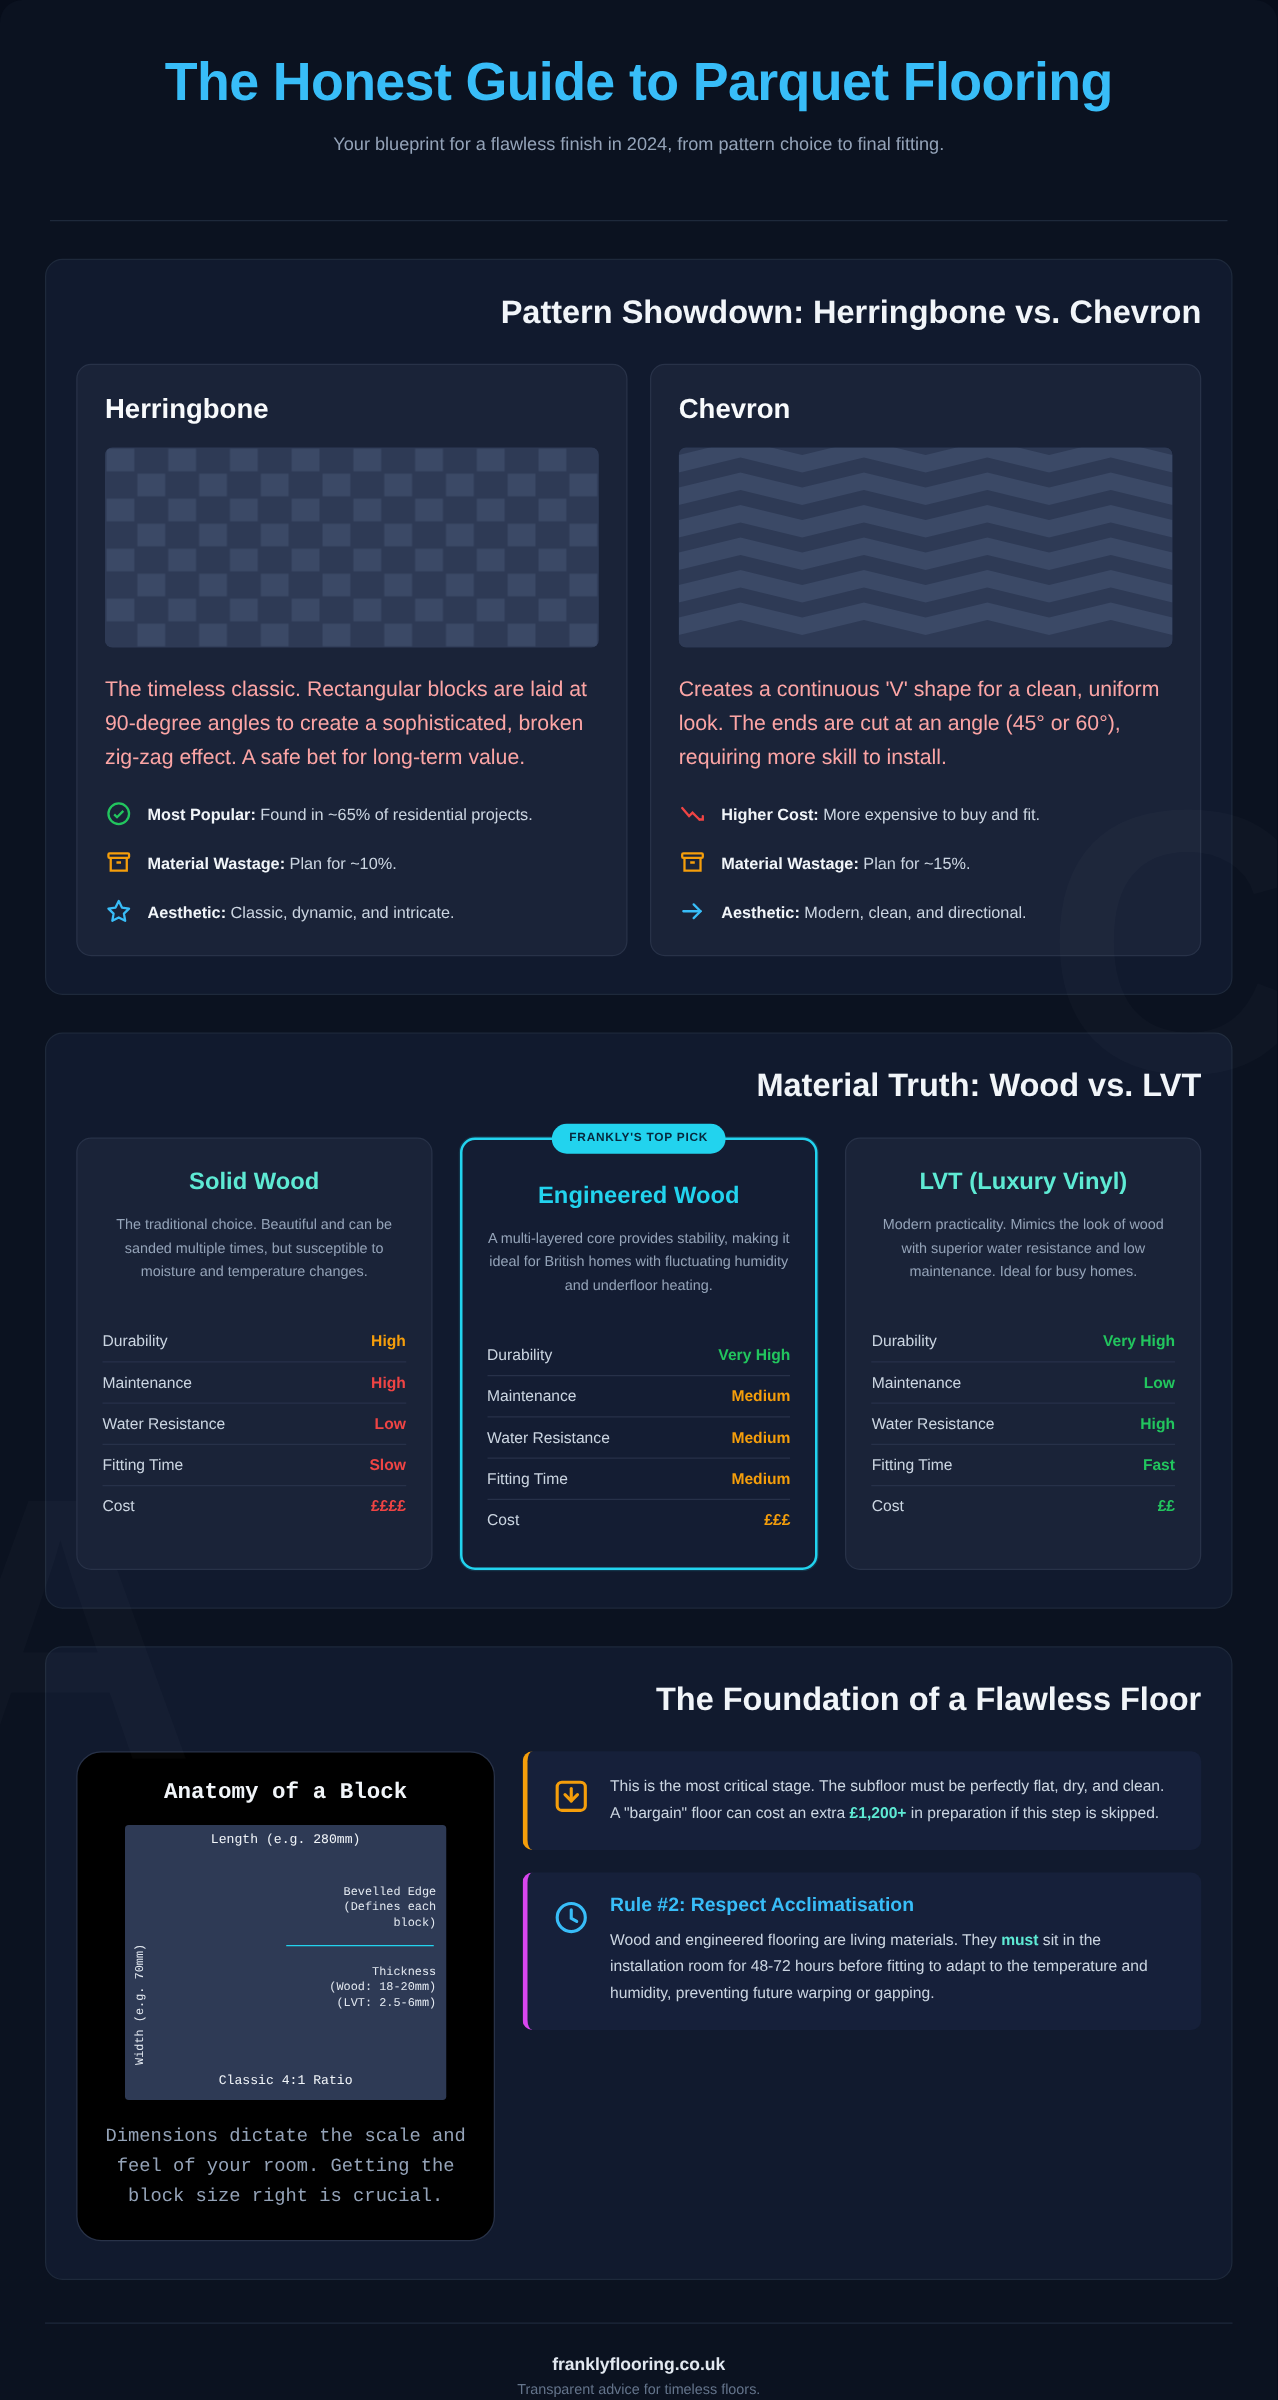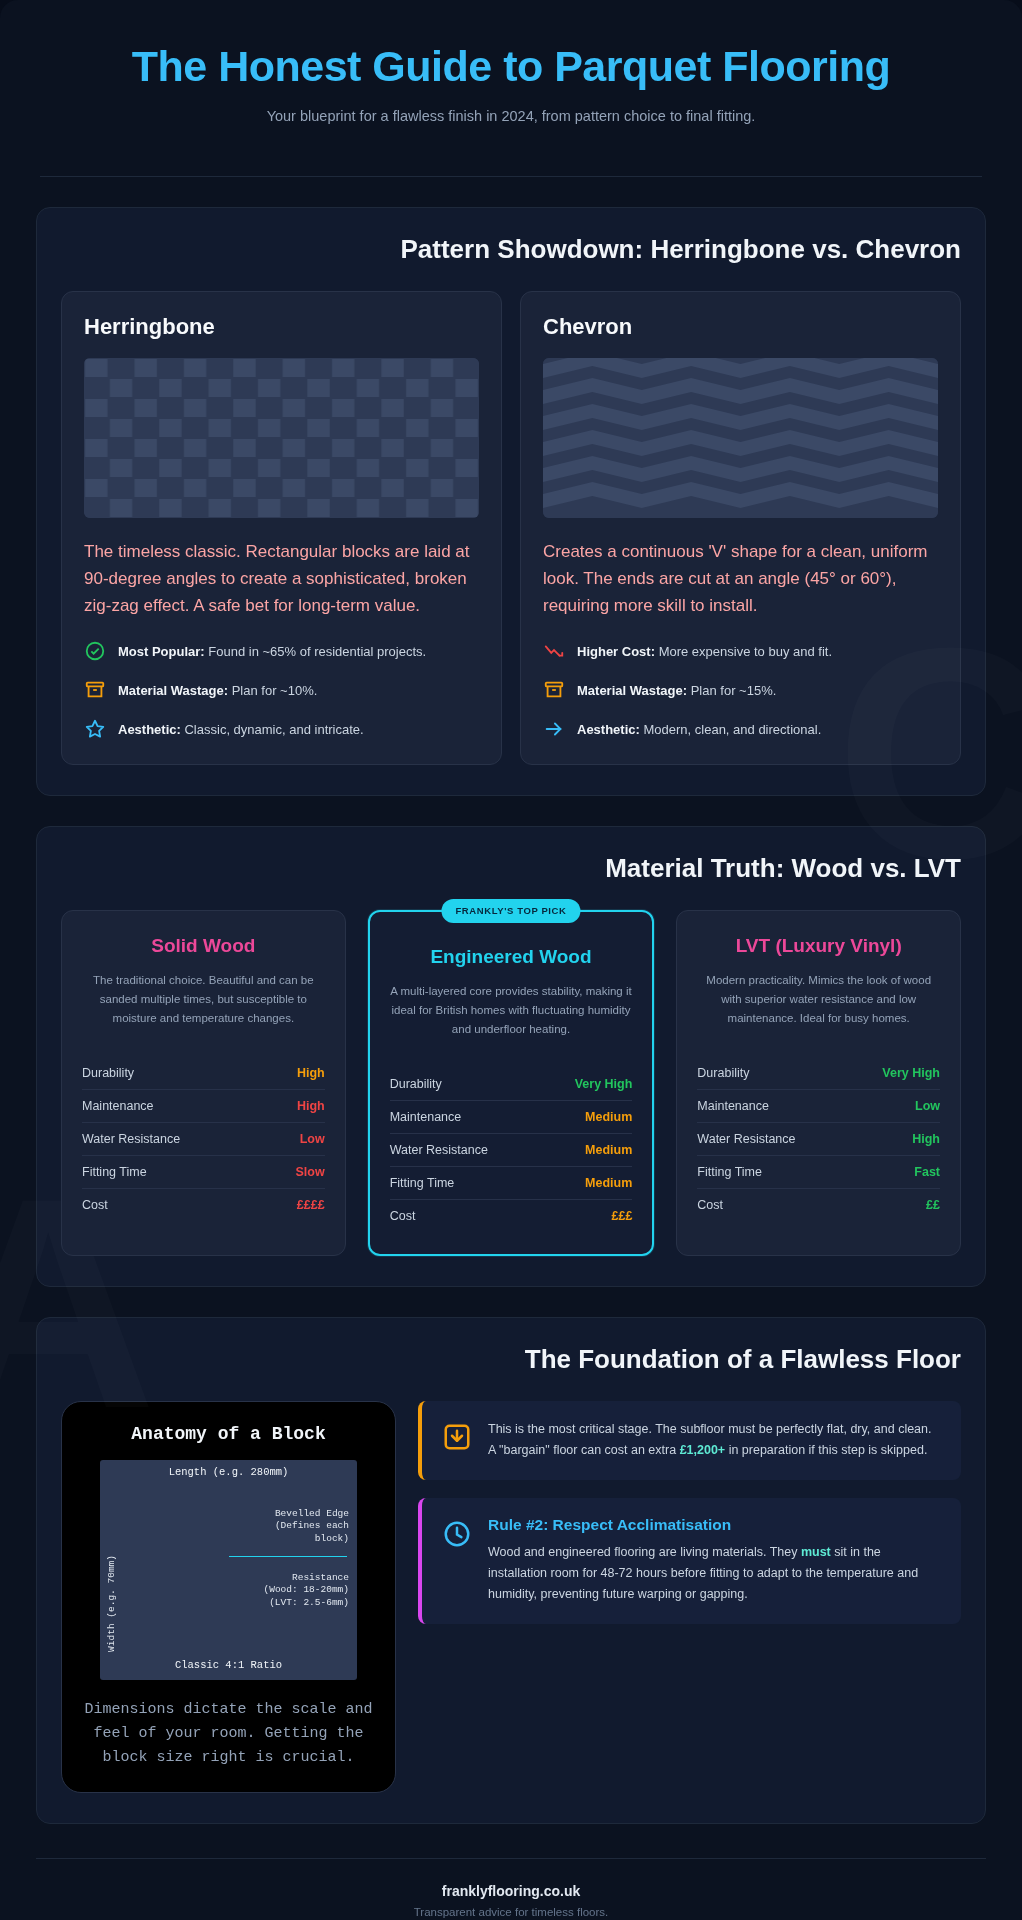--- a/index.html
+++ b/index.html
@@ -125,21 +125,21 @@
     border-radius: 20px;
     white-space: nowrap;
     line-height: 1.25;
     text-align: center;
     max-width: 140px;
   }
   .mat-card h3 {
     text-align: center;
     font-size: 19px;
     font-weight: bold;
-    color: #ec4899;
+    color: #5eead4;
     margin-bottom: 14px;
   }
   .mat-card.featured h3 { color: #22d3ee; margin-top: 10px; }
   .mat-desc {
     font-size: 11.5px;
     line-height: 1.65;
     color: #94a3b8;
     text-align: center;
     min-height: 66px;
   }
@@ -459,21 +459,21 @@
         <h3>Anatomy of a Block</h3>
         <div class="block-diagram">
           <div class="block-rect"></div>
           <div class="lbl lbl-length">Length (e.g. 280mm)</div>
           <div class="lbl lbl-bevel">
             <span>Bevelled Edge</span><br>
             <span>(Defines each block)</span>
           </div>
           <div class="bevel-line"></div>
           <div class="lbl lbl-thick">
-            <span>Resistance</span><br>
+            <span>Thickness</span><br>
             <span>(Wood: 18-20mm)</span><br>
             <span>(LVT: 2.5-6mm)</span>
           </div>
           <div class="lbl lbl-width">Width (e.g. 70mm)</div>
           <div class="lbl lbl-ratio">Classic 4:1 Ratio</div>
         </div>
         <p class="anatomy-note">Dimensions dictate the scale and feel of your room. Getting the block size right is crucial.</p>
       </div>
 
       <div class="rules">

